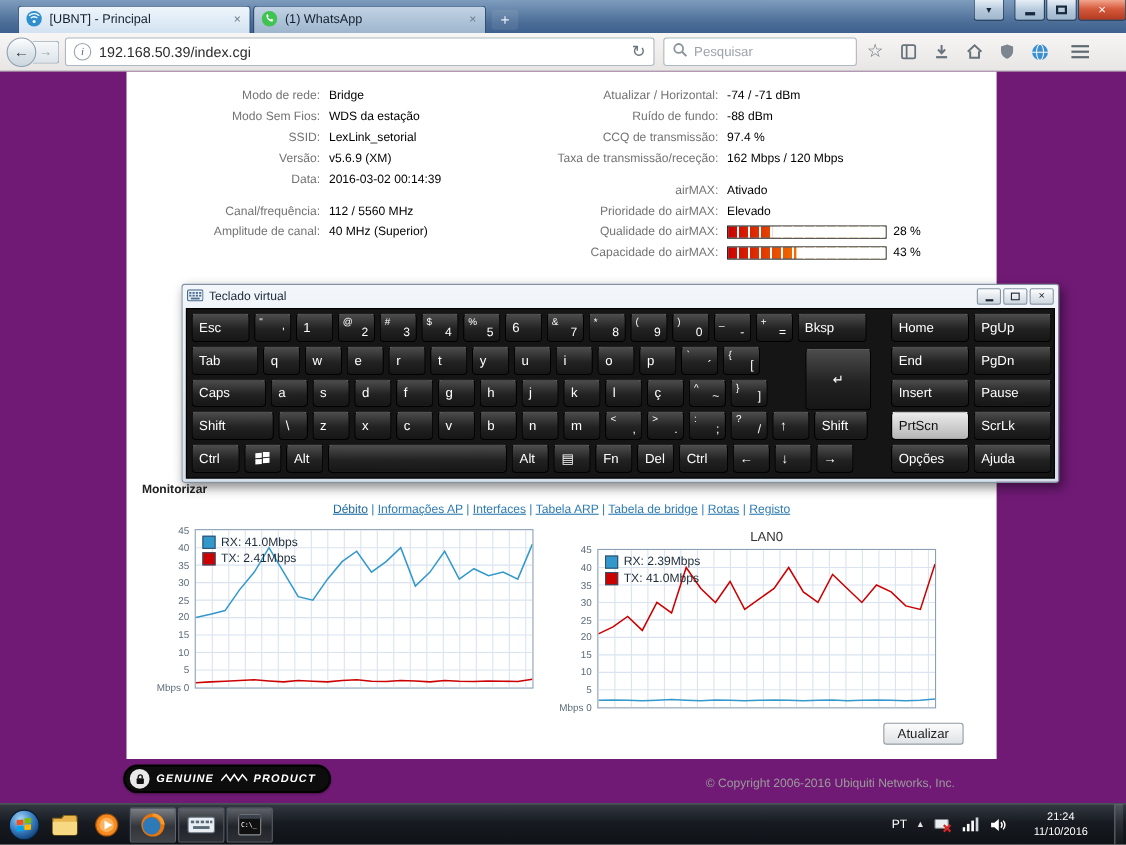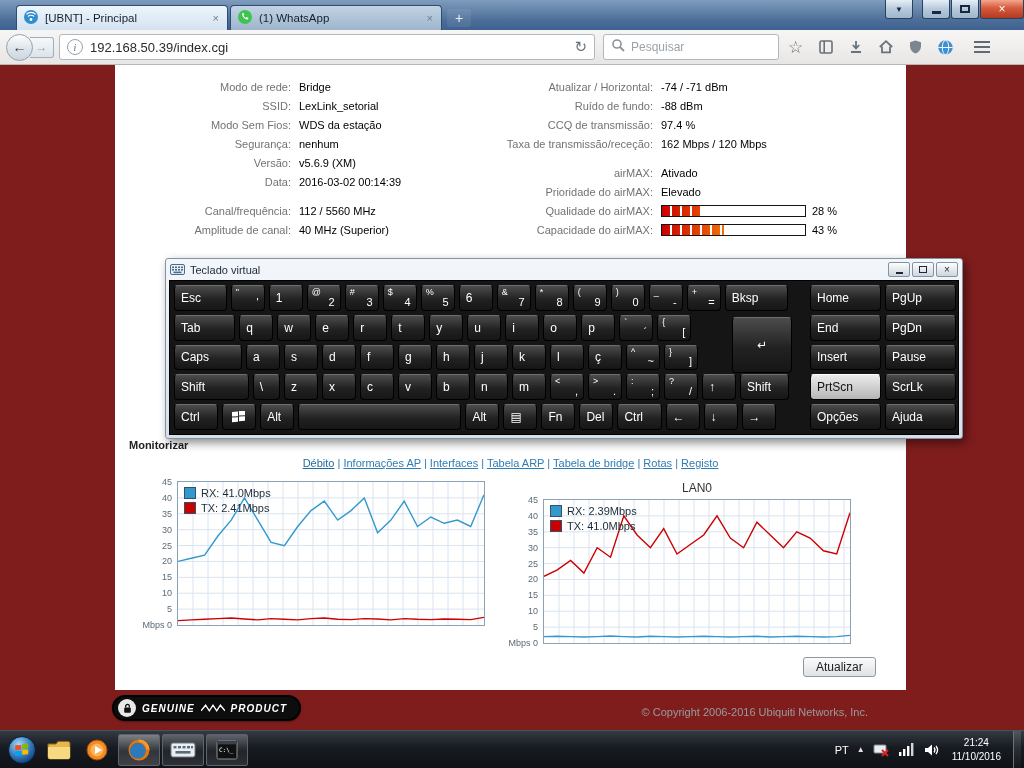--- a/index.html
+++ b/index.html
@@ -46,21 +46,21 @@
   #searchbar{width:176px;height:26px;margin-left:8px;background:#fff;border:1px solid #aeb8c0;border-radius:3px;
     display:flex;align-items:center;padding:0 7px;gap:6px;flex:none;}
   #search-text{color:#9aa3ab;font-size:12px;}
   .nav-icon{width:27px;height:27px;margin-left:3px;display:flex;align-items:center;justify-content:center;
     color:#67727b;font-size:17px;flex:none;}
   #menu-btn{width:34px;height:26px;margin-left:6px;display:flex;flex-direction:column;gap:3px;
     align-items:center;justify-content:center;}
   #menu-btn i{display:block;width:16px;height:2px;background:#5f6a72;}
 
   
-  #viewport{position:absolute;top:65px;left:0;right:0;height:665px;background:#7f1d1d;overflow:hidden;}
+  #viewport{position:absolute;top:65px;left:0;right:0;height:665px;background:#701a75;overflow:hidden;}
   #page{position:absolute;left:115px;top:0;width:791px;height:625px;background:#fff;font-size:11px;color:#000;}
   #status-left{position:absolute;left:6px;top:12px;width:300px;}
   #status-right{position:absolute;left:300px;top:12px;width:480px;}
   .st-row{display:flex;align-items:center;height:19px;}
   .st-gap{height:10px;}
   #status-left .st-label{width:170px;text-align:right;color:#737373;flex:none;}
   #status-right .st-label{width:238px;text-align:right;color:#737373;flex:none;}
   .st-value{margin-left:8px;color:#000;display:flex;align-items:center;}
   .airmax-bar{position:relative;width:145px;height:12px;border:1px solid #141414;flex:none;
     background:linear-gradient(90deg,#cc0000,#e84d00 30%,#ff9900 60%,#ffd000 82%,#fff966);}
@@ -132,21 +132,21 @@
   .orb{width:36px;height:36px;display:flex;align-items:center;justify-content:center;flex:none;}
   .tb-icon{width:38px;height:34px;display:flex;align-items:center;justify-content:center;flex:none;}
   .tb-app{width:42px;height:32px;margin-left:2px;border:1px solid #5a636e;border-radius:2px;flex:none;
     background:linear-gradient(rgba(255,255,255,.24),rgba(255,255,255,.05) 55%,rgba(255,255,255,.12));
     display:flex;align-items:center;justify-content:center;}
   .tb-app.focused{background:linear-gradient(rgba(255,255,255,.38),rgba(255,255,255,.12) 55%,rgba(255,255,255,.2));}
   #tray{margin-left:auto;display:flex;align-items:center;gap:8px;color:#fff;padding-right:3px;}
   #tray-lang{font-size:11px;}
   #tray-expand{font-size:8px;color:#e2e2e2;}
   .tray-icon{width:17px;height:17px;display:flex;align-items:center;justify-content:center;flex:none;}
-  #clock{font-size:10px;text-align:center;line-height:1.4;margin:0 4px;}
+  #clock{font-size:10px;text-align:center;line-height:1.4;margin:0 16px;}
   #show-desktop{width:8px;height:38px;border-left:1px solid #6a727c;flex:none;
     background:linear-gradient(rgba(255,255,255,.14),rgba(255,255,255,.02));}
   .cmdtxt{font-family:"DejaVu Sans Mono",monospace;}
 </style>
 </head>
 <body>
 
 <div id="screen">
 
   <div id="titlebar">
@@ -241,30 +241,26 @@
   </div>
 
   <div id="viewport">
     <div id="page">
       <div id="status-left">
           <div class="st-row">
             <div class="st-label">Modo de rede:</div>
             <div class="st-value">Bridge</div>
           </div>
           <div class="st-row">
+            <div class="st-label">Modo Sem Fios:</div>
+            <div class="st-value">WDS da estação</div>
+          </div>
+          <div class="st-row">
             <div class="st-label">SSID:</div>
             <div class="st-value">LexLink_setorial</div>
-          </div>
-          <div class="st-row">
-            <div class="st-label">Modo Sem Fios:</div>
-            <div class="st-value">WDS da estação</div>
-          </div>
-          <div class="st-row">
-            <div class="st-label">Segurança:</div>
-            <div class="st-value">nenhum</div>
           </div>
           <div class="st-row">
             <div class="st-label">Versão:</div>
             <div class="st-value">v5.6.9 (XM)</div>
           </div>
           <div class="st-row">
             <div class="st-label">Data:</div>
             <div class="st-value">2016-03-02 00:14:39</div>
           </div>
           <div class="st-gap"></div>

